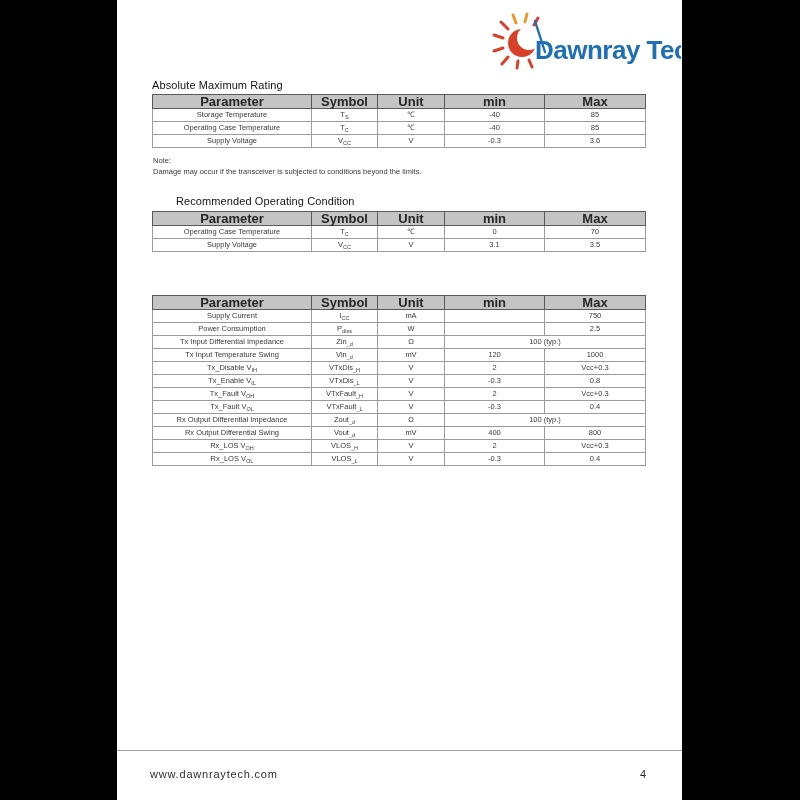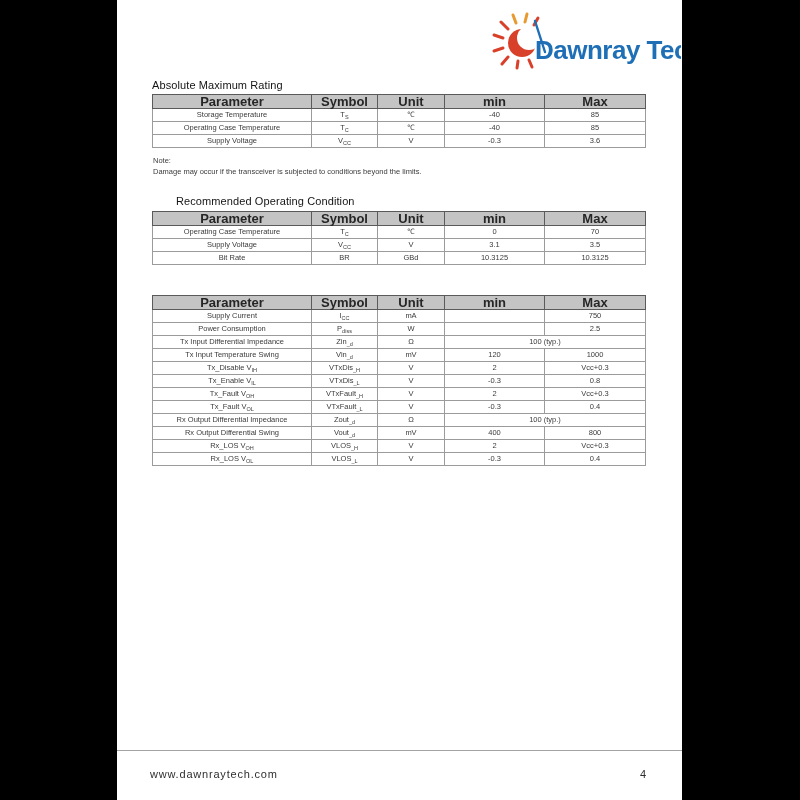--- a/index.html
+++ b/index.html
@@ -130,27 +130,20 @@
           <td>0</td>
           <td>70</td>
         </tr>
         <tr>
           <td>Supply Voltage</td>
           <td>V<sub>CC</sub></td>
           <td>V</td>
           <td>3.1</td>
           <td>3.5</td>
         </tr>
-        <tr>
-          <td>Bit Rate</td>
-          <td>BR</td>
-          <td>GBd</td>
-          <td>10.3125</td>
-          <td>10.3125</td>
-        </tr>
       </tbody>
   </table>
 
   <table class="abs spec" style="left:35px;top:295px;">
     <colgroup>
         <col style="width:159px">
         <col style="width:66px">
         <col style="width:67px">
         <col style="width:100px">
         <col style="width:101px">

